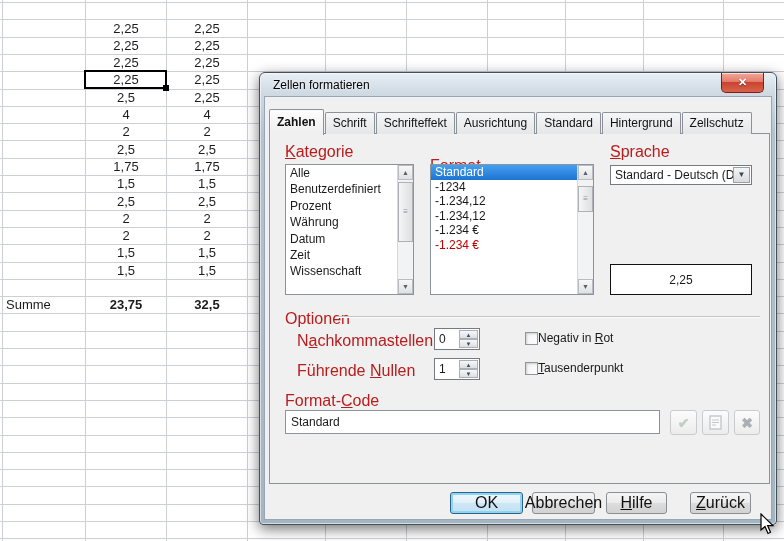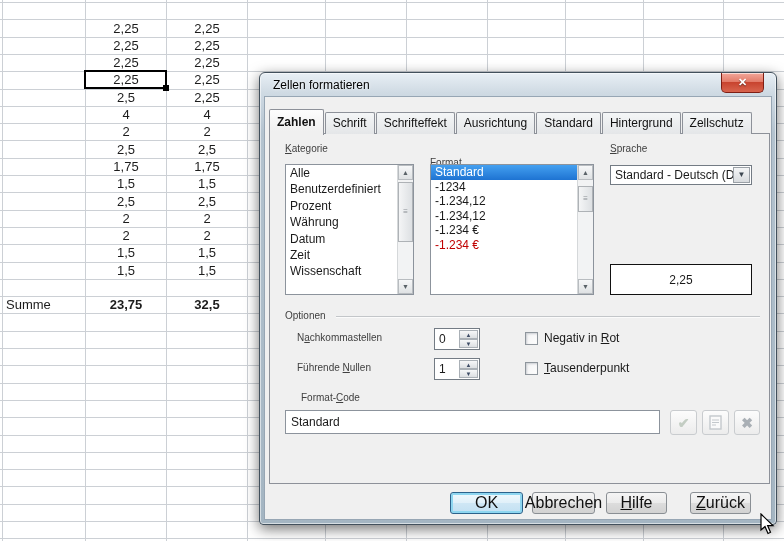--- a/index.html
+++ b/index.html
@@ -39,21 +39,21 @@
   #tabs{position:absolute;left:4px;top:14px;display:flex;align-items:flex-end;height:23px;z-index:3;}
   .tab{font-size:12px;color:#111;padding:3px 7px 3px 7px;margin-right:1px;height:15px;
        border:1px solid #8d9199;border-bottom:none;border-radius:2px 2px 0 0;
        background:linear-gradient(180deg,#f4f6f7 0,#e4e6e8 100%);white-space:nowrap;}
   .tab.active{font-weight:bold;background:linear-gradient(180deg,#fdfdfd 0,#f0f0f0 85%);
        padding-top:5px;height:17px;position:relative;top:1px;}
   #tabpage{position:absolute;left:4px;top:36px;width:501px;height:351px;box-sizing:border-box;
        border:1px solid #8d9199;background:#f0f0f0;z-index:2;}
 
   
-  .lbl{position:absolute;font-size:10px;color:#404040;white-space:nowrap;}
+  .lbl{position:absolute;font-size:16px;color:#b91c1c;white-space:nowrap;}
   .listbox{position:absolute;background:#fff;border:1px solid #8c939c;box-sizing:border-box;overflow:hidden;}
   .li{font-size:12px;color:#1a1a1a;padding-left:4px;white-space:nowrap;overflow:hidden;}
   #catlist .li{height:16.4px;line-height:16.4px;}
   #fmtlist .li{height:14.55px;line-height:14.55px;}
   .li.sel{background:linear-gradient(180deg,#44a0f0 0,#1e73d2 100%);color:#fff;}
   .li.red{color:#c00000;}
   .sbar{position:absolute;top:0;bottom:0;right:0;width:15px;background:#f2f3f4;border-left:1px solid #d5d8da;}
   .sbtn{position:absolute;left:0;right:0;height:15px;background:linear-gradient(180deg,#f6f7f8,#dfe2e4);
         border:1px solid #b8bcc0;box-sizing:border-box;display:flex;align-items:center;justify-content:center;
         font-size:7px;color:#5a6268;line-height:1;}
@@ -68,21 +68,21 @@
         display:flex;align-items:center;justify-content:center;font-size:8px;color:#3c4650;}
   #preview{position:absolute;background:#fff;border:1.5px solid #111;box-sizing:border-box;
         display:flex;align-items:center;justify-content:center;font-size:12px;color:#1a1a1a;}
   .groupline{position:absolute;height:1px;background:#c3c6c9;border-bottom:1px solid #fbfbfb;}
   .spin{position:absolute;width:46px;height:22px;background:#fff;border:1px solid #737b84;box-sizing:border-box;}
   .spin .val{position:absolute;left:4px;top:0;line-height:20px;font-size:12px;color:#1a1a1a;}
   .spin .btns{position:absolute;right:1px;top:1px;bottom:1px;width:19px;display:flex;flex-direction:column;}
   .spin .sb{flex:1;background:linear-gradient(180deg,#f6f7f8,#dcdfe2);border:1px solid #aab0b6;
         box-sizing:border-box;display:flex;align-items:center;justify-content:center;
         font-size:6px;color:#3e4c66;line-height:1;}
-  .cbrow{position:absolute;display:flex;align-items:center;gap:6px;}
+  .cbrow{position:absolute;display:flex;align-items:center;}
   .cb{width:13px;height:13px;box-sizing:border-box;border:1px solid #8e959c;
         background:linear-gradient(135deg,#f2f3f4,#fdfdfd);box-shadow:inset 1px 1px 2px rgba(120,130,140,.35);}
   .cblabel{font-size:12px;color:#1a1a1a;white-space:nowrap;}
   #fcinput{position:absolute;background:#fff;border:1px solid #8c939c;box-sizing:border-box;
         font-size:12px;color:#1a1a1a;line-height:22px;padding-left:5px;}
   .iconbtn{position:absolute;width:27px;height:25px;box-sizing:border-box;border:1px solid #c9cccf;
         border-radius:3px;background:linear-gradient(180deg,#fcfcfc,#ececec);
         display:flex;align-items:center;justify-content:center;}
   .iconbtn .g{color:#b9bfc4;font-size:14px;font-weight:bold;line-height:1;}
 
@@ -239,21 +239,21 @@
 
       <div class="cbrow" style="left:255px;top:197px;">
         <span class="cb"></span>
         <span class="cblabel">Negativ in <u>R</u>ot</span>
       </div>
       <div class="cbrow" style="left:255px;top:227px;">
         <span class="cb"></span>
         <span class="cblabel"><u>T</u>ausenderpunkt</span>
       </div>
 
-      <div class="lbl" style="left:15px;top:258px;margin-left:16px;">Format-<u>C</u>ode</div>
+      <div class="lbl" style="left:15px;top:258px;">Format-<u>C</u>ode</div>
       <div id="fcinput" style="left:15px;top:276px;width:375px;height:24px;">
         <span>Standard</span>
       </div>
       <div class="iconbtn" style="left:400px;top:276px;">
         <span class="g" style="color:#c3cdc3;">✔</span>
       </div>
       <div class="iconbtn" style="left:432px;top:276px;">
         <svg width="13" height="15" viewBox="0 0 13 15">
           <rect x="1" y="1" width="11" height="13" fill="#fafafa" stroke="#c3c8cc" stroke-width="1.4"></rect>
           <path d="M3 5h7M3 7.5h7M3 10h4" stroke="#c3c8cc" stroke-width="1.2"></path>

